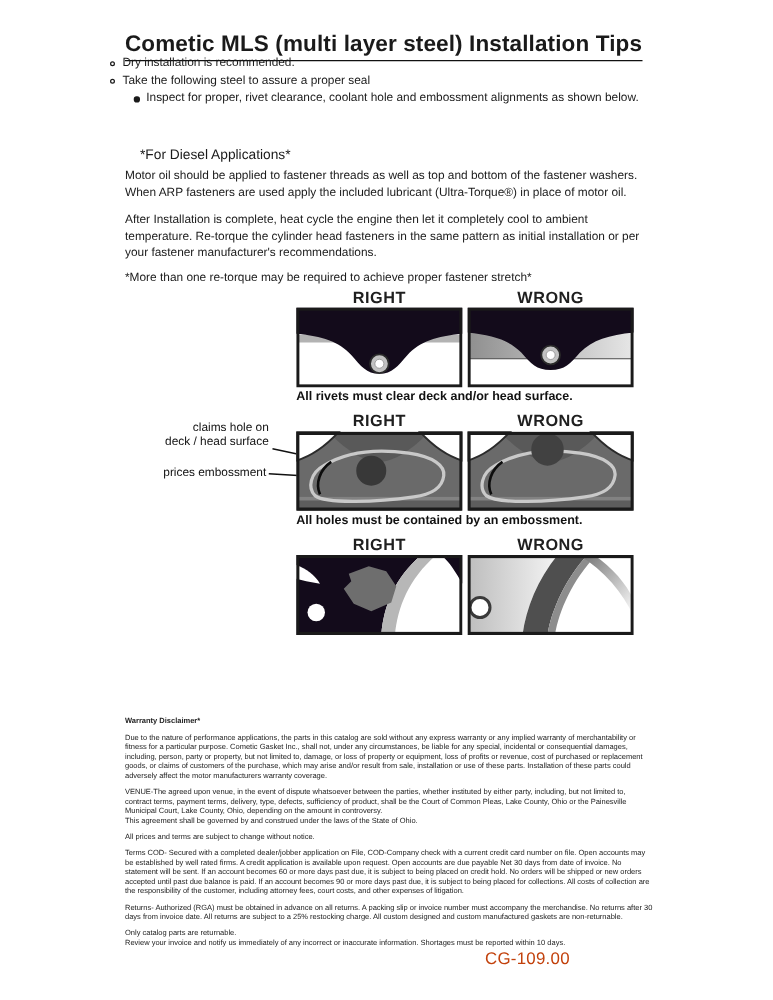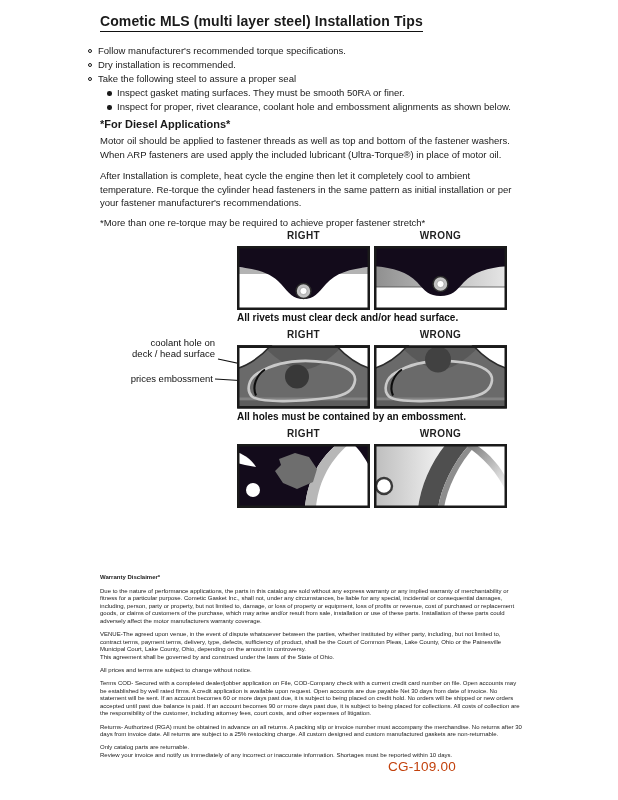--- a/index.html
+++ b/index.html
@@ -1,36 +1,36 @@
 <!DOCTYPE html>
 <html><head>
 <meta charset="utf-8">
 <style>
   * { margin:0; padding:0; box-sizing:border-box; }
   html,body { background:#ffffff; }
   body { font-family:"Liberation Sans", sans-serif; color:#1a1a1a; }
   .doc { position:relative; width:618px; height:800px; background:#ffffff; overflow:hidden; }
 
-  .page-title { position:absolute; left:100px; top:13px; font-size:14px; font-weight:bold;
+  .page-title { position:absolute; left:100px; top:25px; font-size:18px; font-weight:bold;
                 border-bottom:1.5px solid #111; padding-bottom:2px; letter-spacing:0.1px; }
 
   .tips { position:absolute; left:88px; top:44px; width:460px; font-size:9.5px; line-height:14px; }
   .bullet { position:relative; padding-left:10px; }
   .bullet .mk { position:absolute; left:0; top:4.5px; width:4px; height:4px; border:1px solid #1a1a1a;
                 border-radius:50%; background:#fff; }
   .subbullet { position:relative; padding-left:10px; margin-left:19px; }
   .subbullet .mk { position:absolute; left:0; top:5px; width:4.5px; height:4.5px; border-radius:50%; background:#1a1a1a; }
 
-  .diesel-head { position:absolute; left:100px; top:118px; font-size:11px; font-weight:bold; }
+  .diesel-head { position:absolute; left:112px; top:118px; font-size:11px; font-weight:normal; }
   .para { position:absolute; left:100px; width:424px; font-size:9.5px; line-height:13.5px; }
   .p1 { top:134px; }
   .p2 { top:169px; }
   .p3 { top:216px; }
 
-  .rw-label { position:absolute; font-size:10px; font-weight:600; letter-spacing:0.4px; text-align:center;
+  .rw-label { position:absolute; font-size:13px; font-weight:600; letter-spacing:0.4px; text-align:center;
               color:#1f1f1f; width:133px; }
   .dbox { position:absolute; width:133px; height:64px; }
   .dbox svg { display:block; width:133px; height:64px; }
   .dcaption { position:absolute; left:237px; font-size:10px; font-weight:600; color:#111; line-height:12px; }
 
   .side-label { position:absolute; left:95px; width:120px; text-align:right; font-size:9.5px; line-height:11px; color:#111; }
   .leader-svg { position:absolute; left:95px; top:332px; width:215px; height:60px; }
 
   .legal { position:absolute; left:100px; top:574px; width:422px; font-size:6px; line-height:7.6px; color:#222; }
   .legal p { margin-bottom:5.5px; }
@@ -40,24 +40,22 @@
   .footer-code { position:absolute; left:388px; top:759px; font-size:13.5px; color:#c2410c; letter-spacing:0.2px; }
 </style>
 </head>
 <body>
 
 <div class="doc">
 
   <div class="page-title">Cometic MLS (multi layer steel) Installation Tips</div>
 
   <div class="tips">
-    <div class="bullet"><span class="mk"></span><span>Follow manufacturer's recommended torque specifications.</span></div>
     <div class="bullet"><span class="mk"></span><span>Dry installation is recommended.</span></div>
     <div class="bullet"><span class="mk"></span><span>Take the following steel to assure a proper seal</span></div>
-    <div class="subbullet"><span class="mk"></span><span>Inspect gasket mating surfaces.  They must be smooth 50RA or finer.</span></div>
     <div class="subbullet"><span class="mk"></span><span>Inspect for proper, rivet clearance, coolant hole and embossment alignments as shown below.</span></div>
   </div>
 
   <div class="diesel-head">*For Diesel Applications*</div>
   <div class="para p1">Motor oil should be applied to fastener threads as well as top and bottom of the fastener washers. When ARP fasteners are used apply the included lubricant (Ultra-Torque®) in place of motor oil.</div>
   <div class="para p2">After Installation is complete, heat cycle the engine then let it completely cool to ambient temperature. Re-torque the cylinder head fasteners in the same pattern as initial installation or per your fastener manufacturer's recommendations.</div>
   <div class="para p3">*More than one re-torque may be required to achieve proper fastener stretch*</div>
 
   <div class="rw-label" style="left:237px; top:230px;">RIGHT</div>
   <div class="rw-label" style="left:374px; top:230px;">WRONG</div>
@@ -89,21 +87,21 @@
       <rect x="1.25" y="1.25" width="130.5" height="61.5" fill="none" stroke="#1a1a1a" stroke-width="2.5"></rect>
     </svg>
   </div>
 
   <div class="dcaption" style="top:312px;">All rivets must clear deck and/or head surface.</div>
 
   <div class="rw-label" style="left:237px; top:329px;">RIGHT</div>
   <div class="rw-label" style="left:374px; top:329px;">WRONG</div>
 
   <div class="side-label" style="top:337px;">
-    <div>coolant hole on</div>
+    <div>claims hole on</div>
     <div>deck / head surface</div>
   </div>
   <div class="side-label" style="top:373px; width:118px;">prices embossment</div>
 
   <svg class="leader-svg" viewBox="0 0 215 60">
     <line x1="123" y1="27" x2="203" y2="44" stroke="#111" stroke-width="1.1"></line>
     <line x1="120" y1="47" x2="170" y2="50" stroke="#111" stroke-width="1.1"></line>
   </svg>
 
   <div class="dbox" style="left:237px; top:345px; height:63px;">

